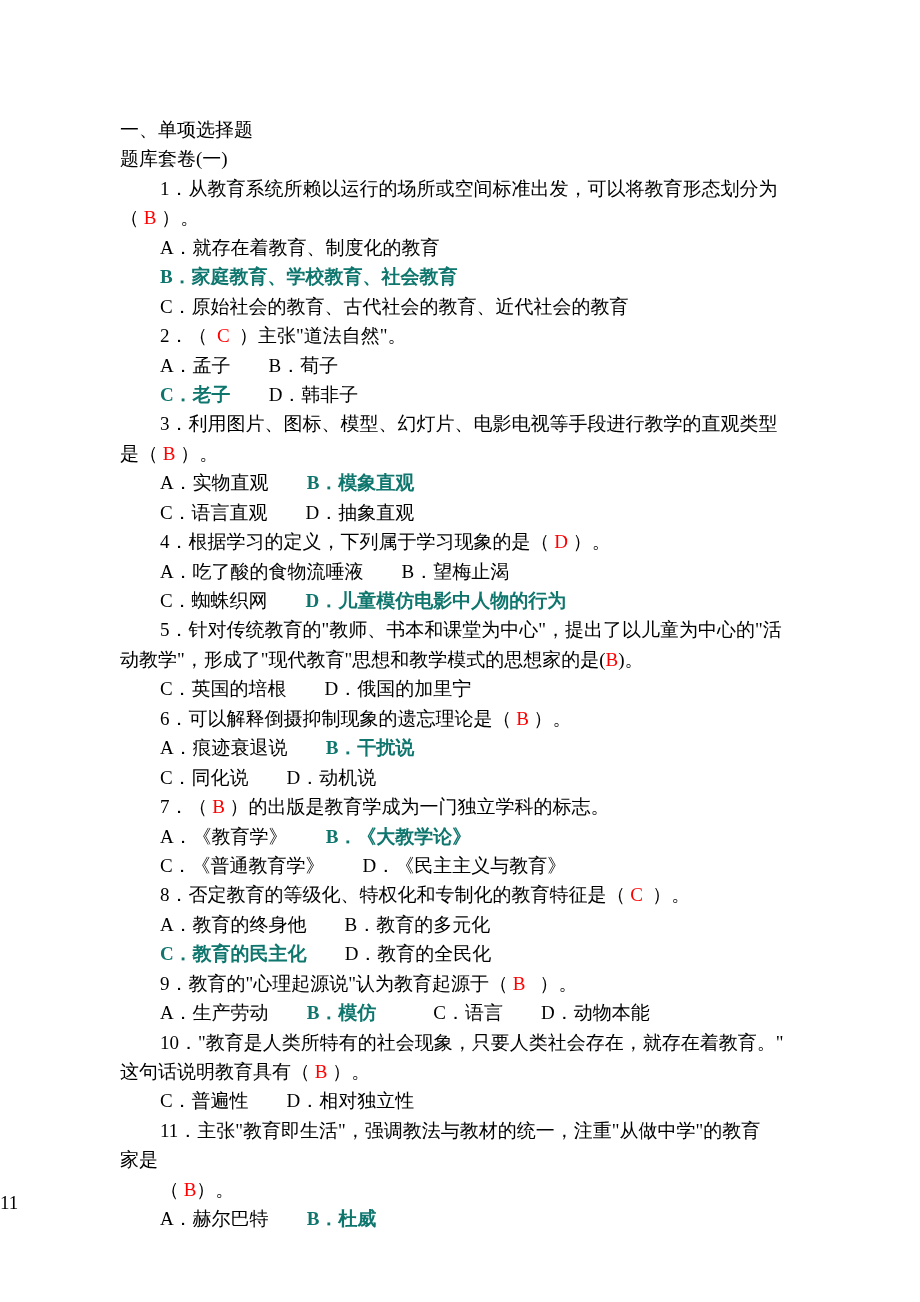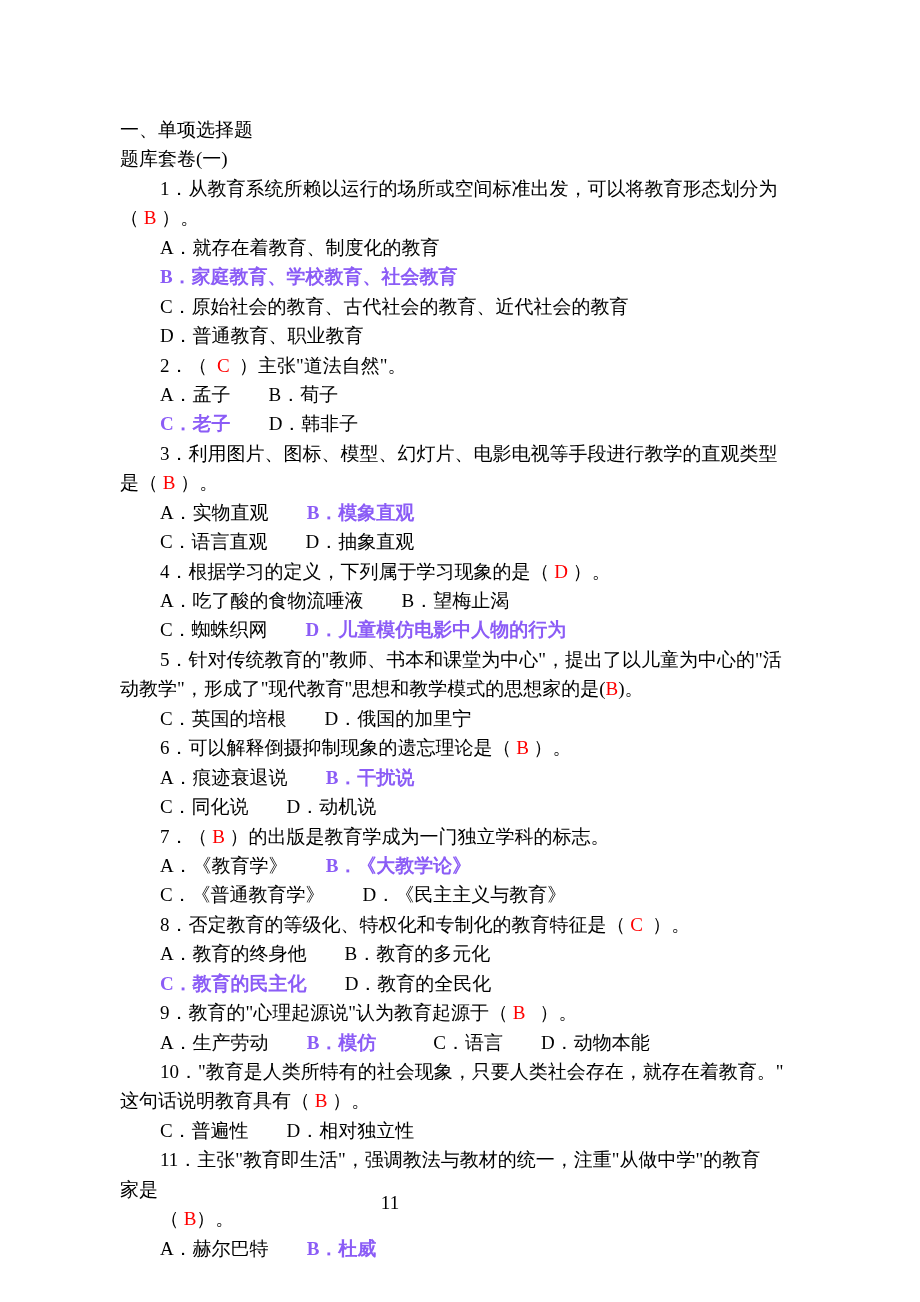--- a/index.html
+++ b/index.html
@@ -10,47 +10,46 @@
       font-family: "SimSun", "宋体", serif;
       font-size: 19px;
       line-height: 1.55;
       color: #000000;
       padding: 115px 120px 0 120px;
       position: relative;
     }
     .indent-1 { text-indent: 2.1em; }
     .line { display: block; }
     .red { color: #ff0000; }
-    .blue { color: #8b5cf6; font-weight: bold; }
+    .blue { color: #0f766e; font-weight: bold; }
     .seg { white-space: pre; }
     .page-num {
       position: absolute;
       bottom: 85px;
       left: 0;
       width: 780px;
-      text-align: center;
+      text-align: left;
       font-size: 19px;
     }
   </style>
 </head>
 <body>
 
 <div>
 
   <span class="line">一、单项选择题</span>
   <span class="line">题库套卷(一)</span>
 
   <span class="line indent-1">1．从教育系统所赖以运行的场所或空间标准出发，可以将教育形态划分为</span>
   <span class="line">
     <span class="seg">（ </span><span class="red">B</span><span class="seg"> ）。</span>
   </span>
   <span class="line indent-1">A．就存在着教育、制度化的教育</span>
   <span class="line indent-1 blue">B．家庭教育、学校教育、社会教育</span>
   <span class="line indent-1">C．原始社会的教育、古代社会的教育、近代社会的教育</span>
-  <span class="line indent-1">D．普通教育、职业教育</span>
 
   <span class="line indent-1">
     <span class="seg">2．（  </span><span class="red">C</span><span class="seg">  ）主张"道法自然"。</span>
   </span>
   <span class="line indent-1">A．孟子　　B．荀子</span>
   <span class="line indent-1">
     <span class="blue">C．老子</span><span class="seg">　　D．韩非子</span>
   </span>
 
   <span class="line indent-1">3．利用图片、图标、模型、幻灯片、电影电视等手段进行教学的直观类型</span>

